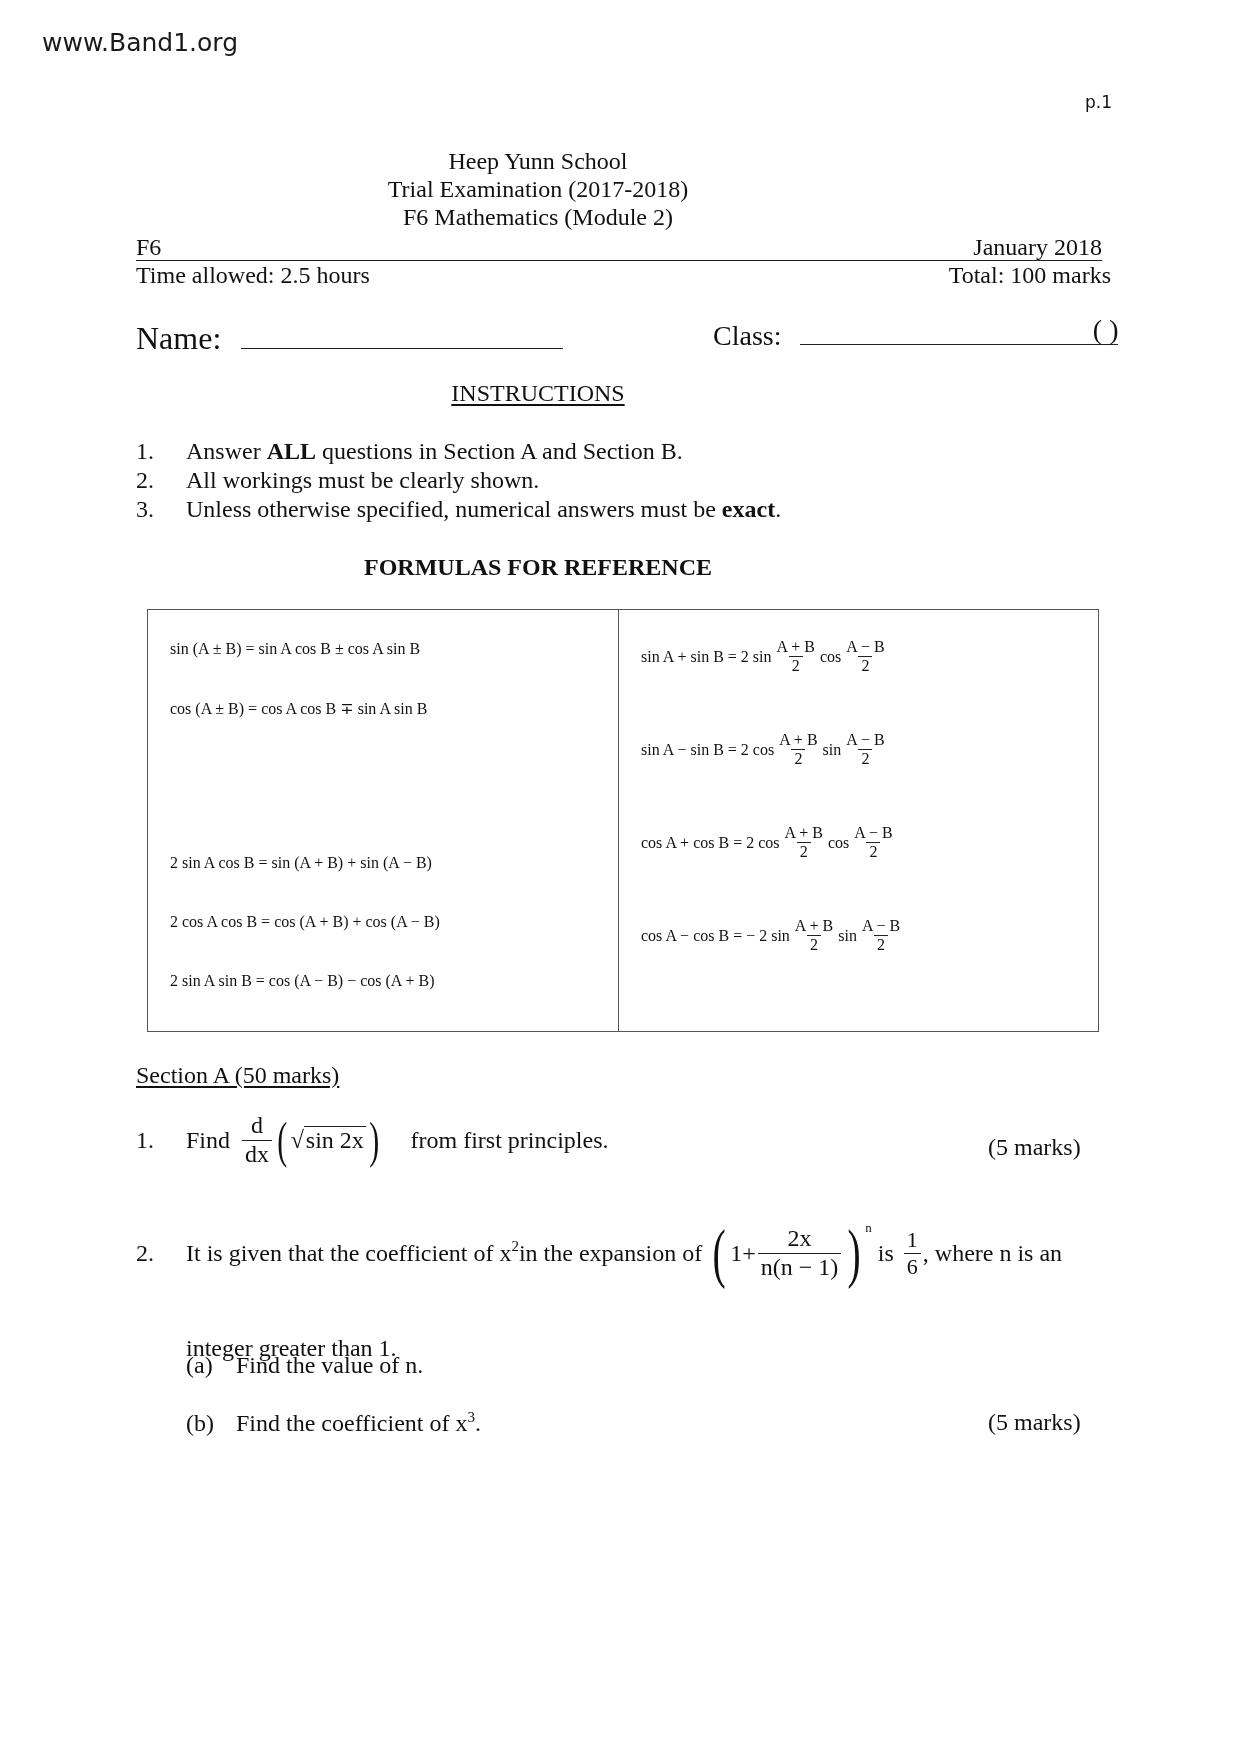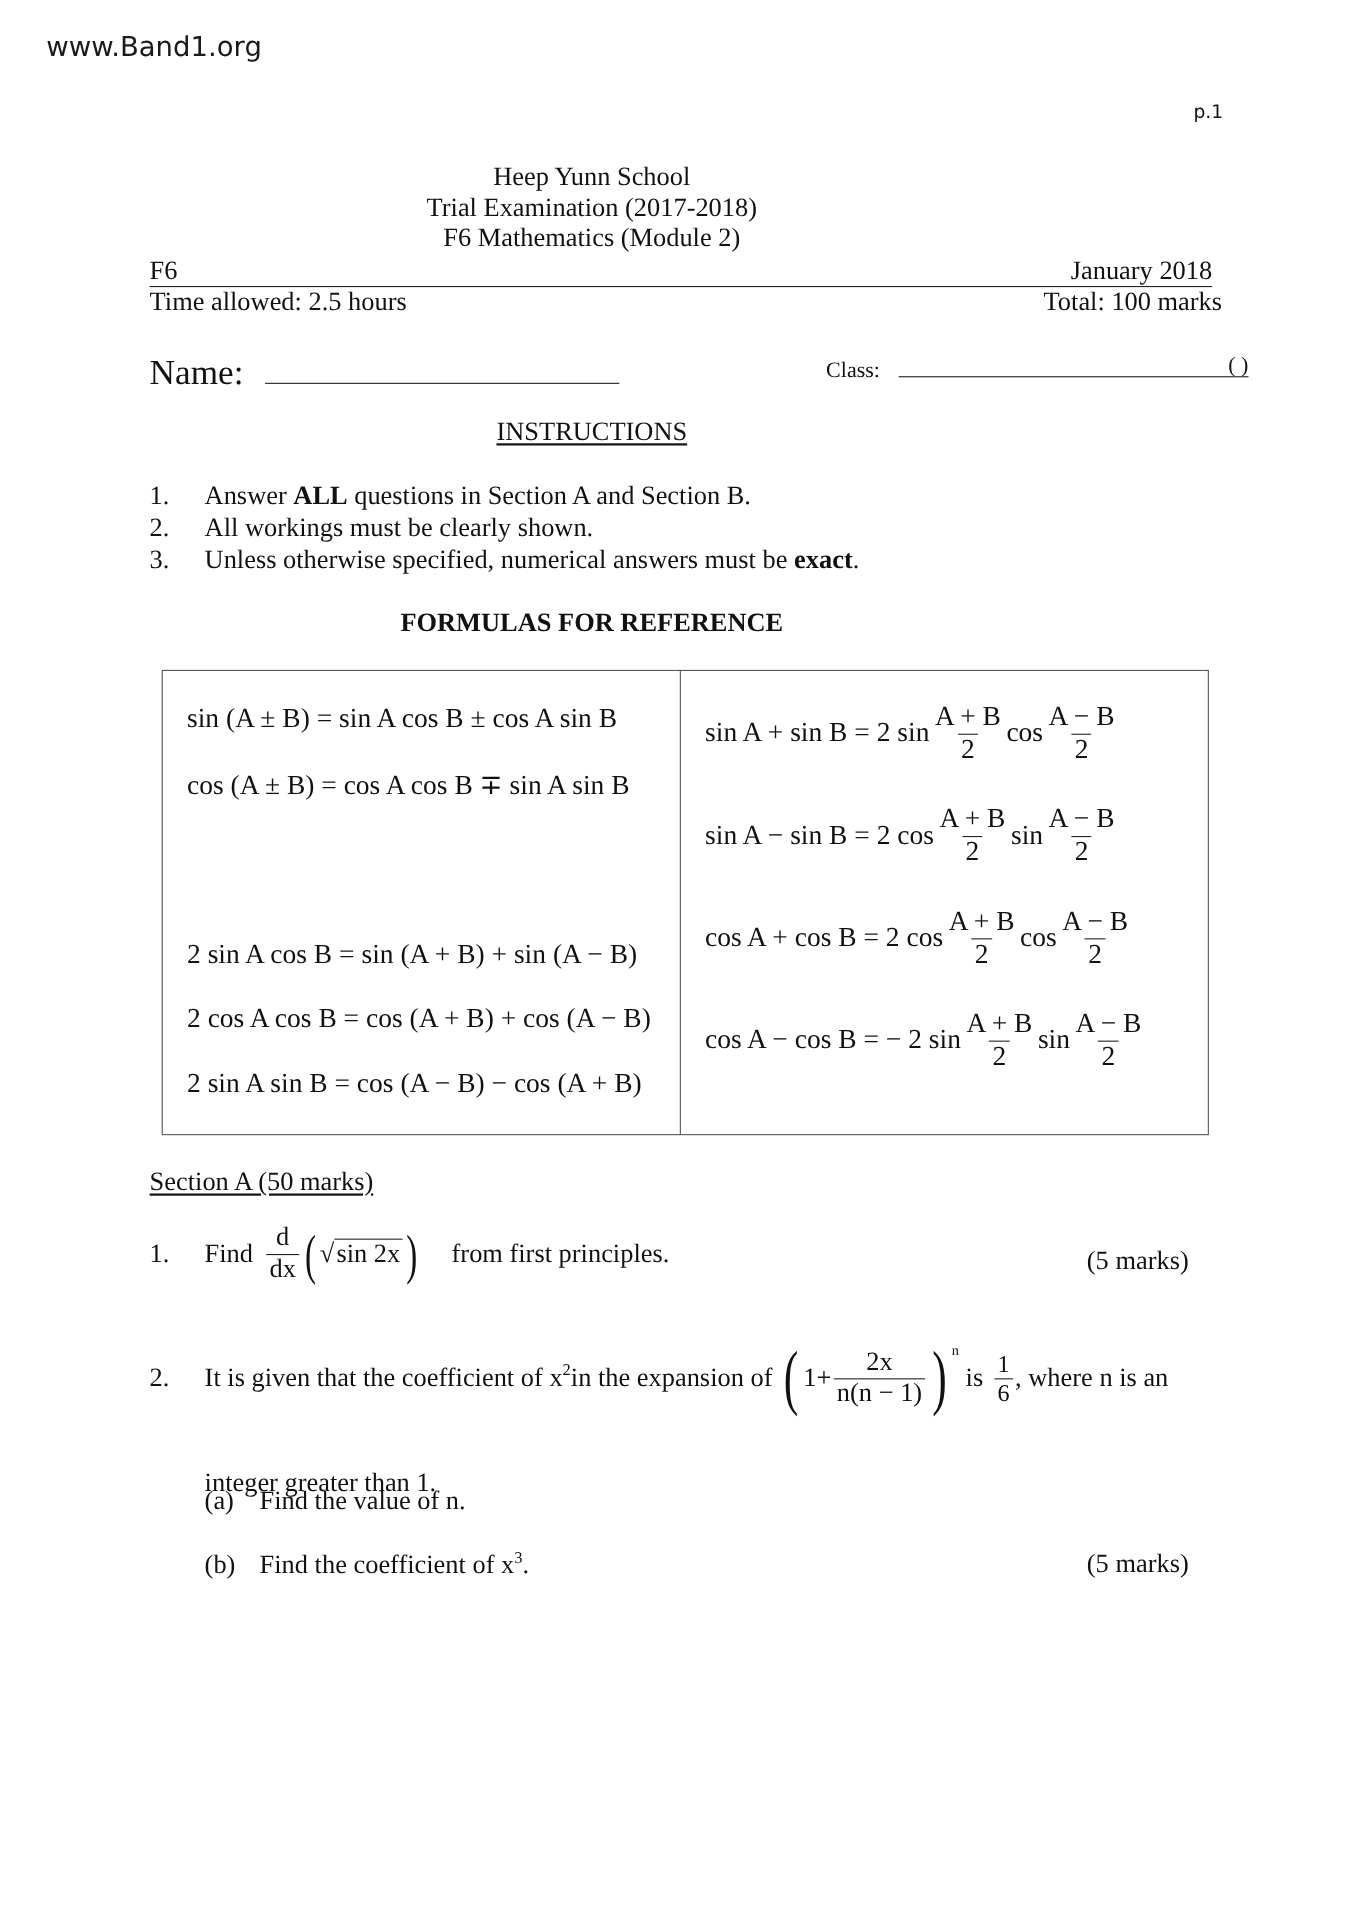--- a/index.html
+++ b/index.html
@@ -13,21 +13,21 @@
   .row { left: 136px; width: 975px; font-size: 24px; display: flex; justify-content: space-between; }
   .hr { left: 136px; width: 966px; top: 260px; height: 0; border-top: 1.5px solid #222; }
   .blank { display: inline-block; border-bottom: 1.5px solid #222; vertical-align: baseline; }
   .u { text-decoration: underline; text-underline-offset: 3px; }
   .instr { left: 136px; font-size: 24px; }
   .instr .n { display: inline-block; width: 50px; }
   .box { left: 147px; top: 609px; width: 950px; height: 421px; border: 1.5px solid #555; display: flex; }
   .col { position: relative; height: 100%; }
   .col.left { width: 470px; border-right: 1.5px solid #555; }
   .col.right { flex: 1; }
-  .f { position: absolute; font-size: 25px; white-space: nowrap; display: flex; align-items: center; }
+  .f { position: absolute; font-size: 16px; white-space: nowrap; display: flex; align-items: center; }
   .frac { display: inline-flex; flex-direction: column; align-items: center; vertical-align: middle; margin: 0 2px; }
   .frac .num { padding: 0 3px; line-height: 1.15; }
   .frac .den { padding: 0 3px; border-top: 1.5px solid #222; line-height: 1.15; }
   .q { left: 136px; font-size: 24px; }
   .marks { left: 988px; font-size: 24px; }
   .paren-big { font-size: 50px; line-height: 1; font-weight: 200; transform: scaleX(0.6); display: inline-block; }
   .sqrt { border-top: 1.5px solid #222; padding: 0 2px; }
 </style>
 </head>
 <body>
@@ -46,21 +46,21 @@
 <div class="abs hr"></div>
 <div class="abs row" style="top:262px;">
   <span>Time allowed: 2.5 hours</span>
   <span>Total: 100 marks</span>
 </div>
 
 <div class="abs" style="left:136px; top:320px; font-size:32px;font-family:Liberation Serif, serif;">
   <span>Name:</span>
   <span class="blank" style="width:322px; margin-left:12px; height:22px;"></span>
 </div>
-<div class="abs" style="left:751px; top:320px; font-size:20px;">
+<div class="abs" style="left:713px; top:320px; font-size:28px;">
   <span>Class:</span>
   <span class="blank" style="width:318px; margin-left:12px; height:22px; position:relative;">
     <span style="position:absolute; right:0; bottom:-2px;">(   )</span>
   </span>
 </div>
 
 <div class="abs title u" style="top:380px;">INSTRUCTIONS</div>
 <div class="abs instr" style="top:438px;">
   <span class="n">1.</span><span>Answer </span><b>ALL</b><span> questions in Section A and Section B.</span>
 </div>

